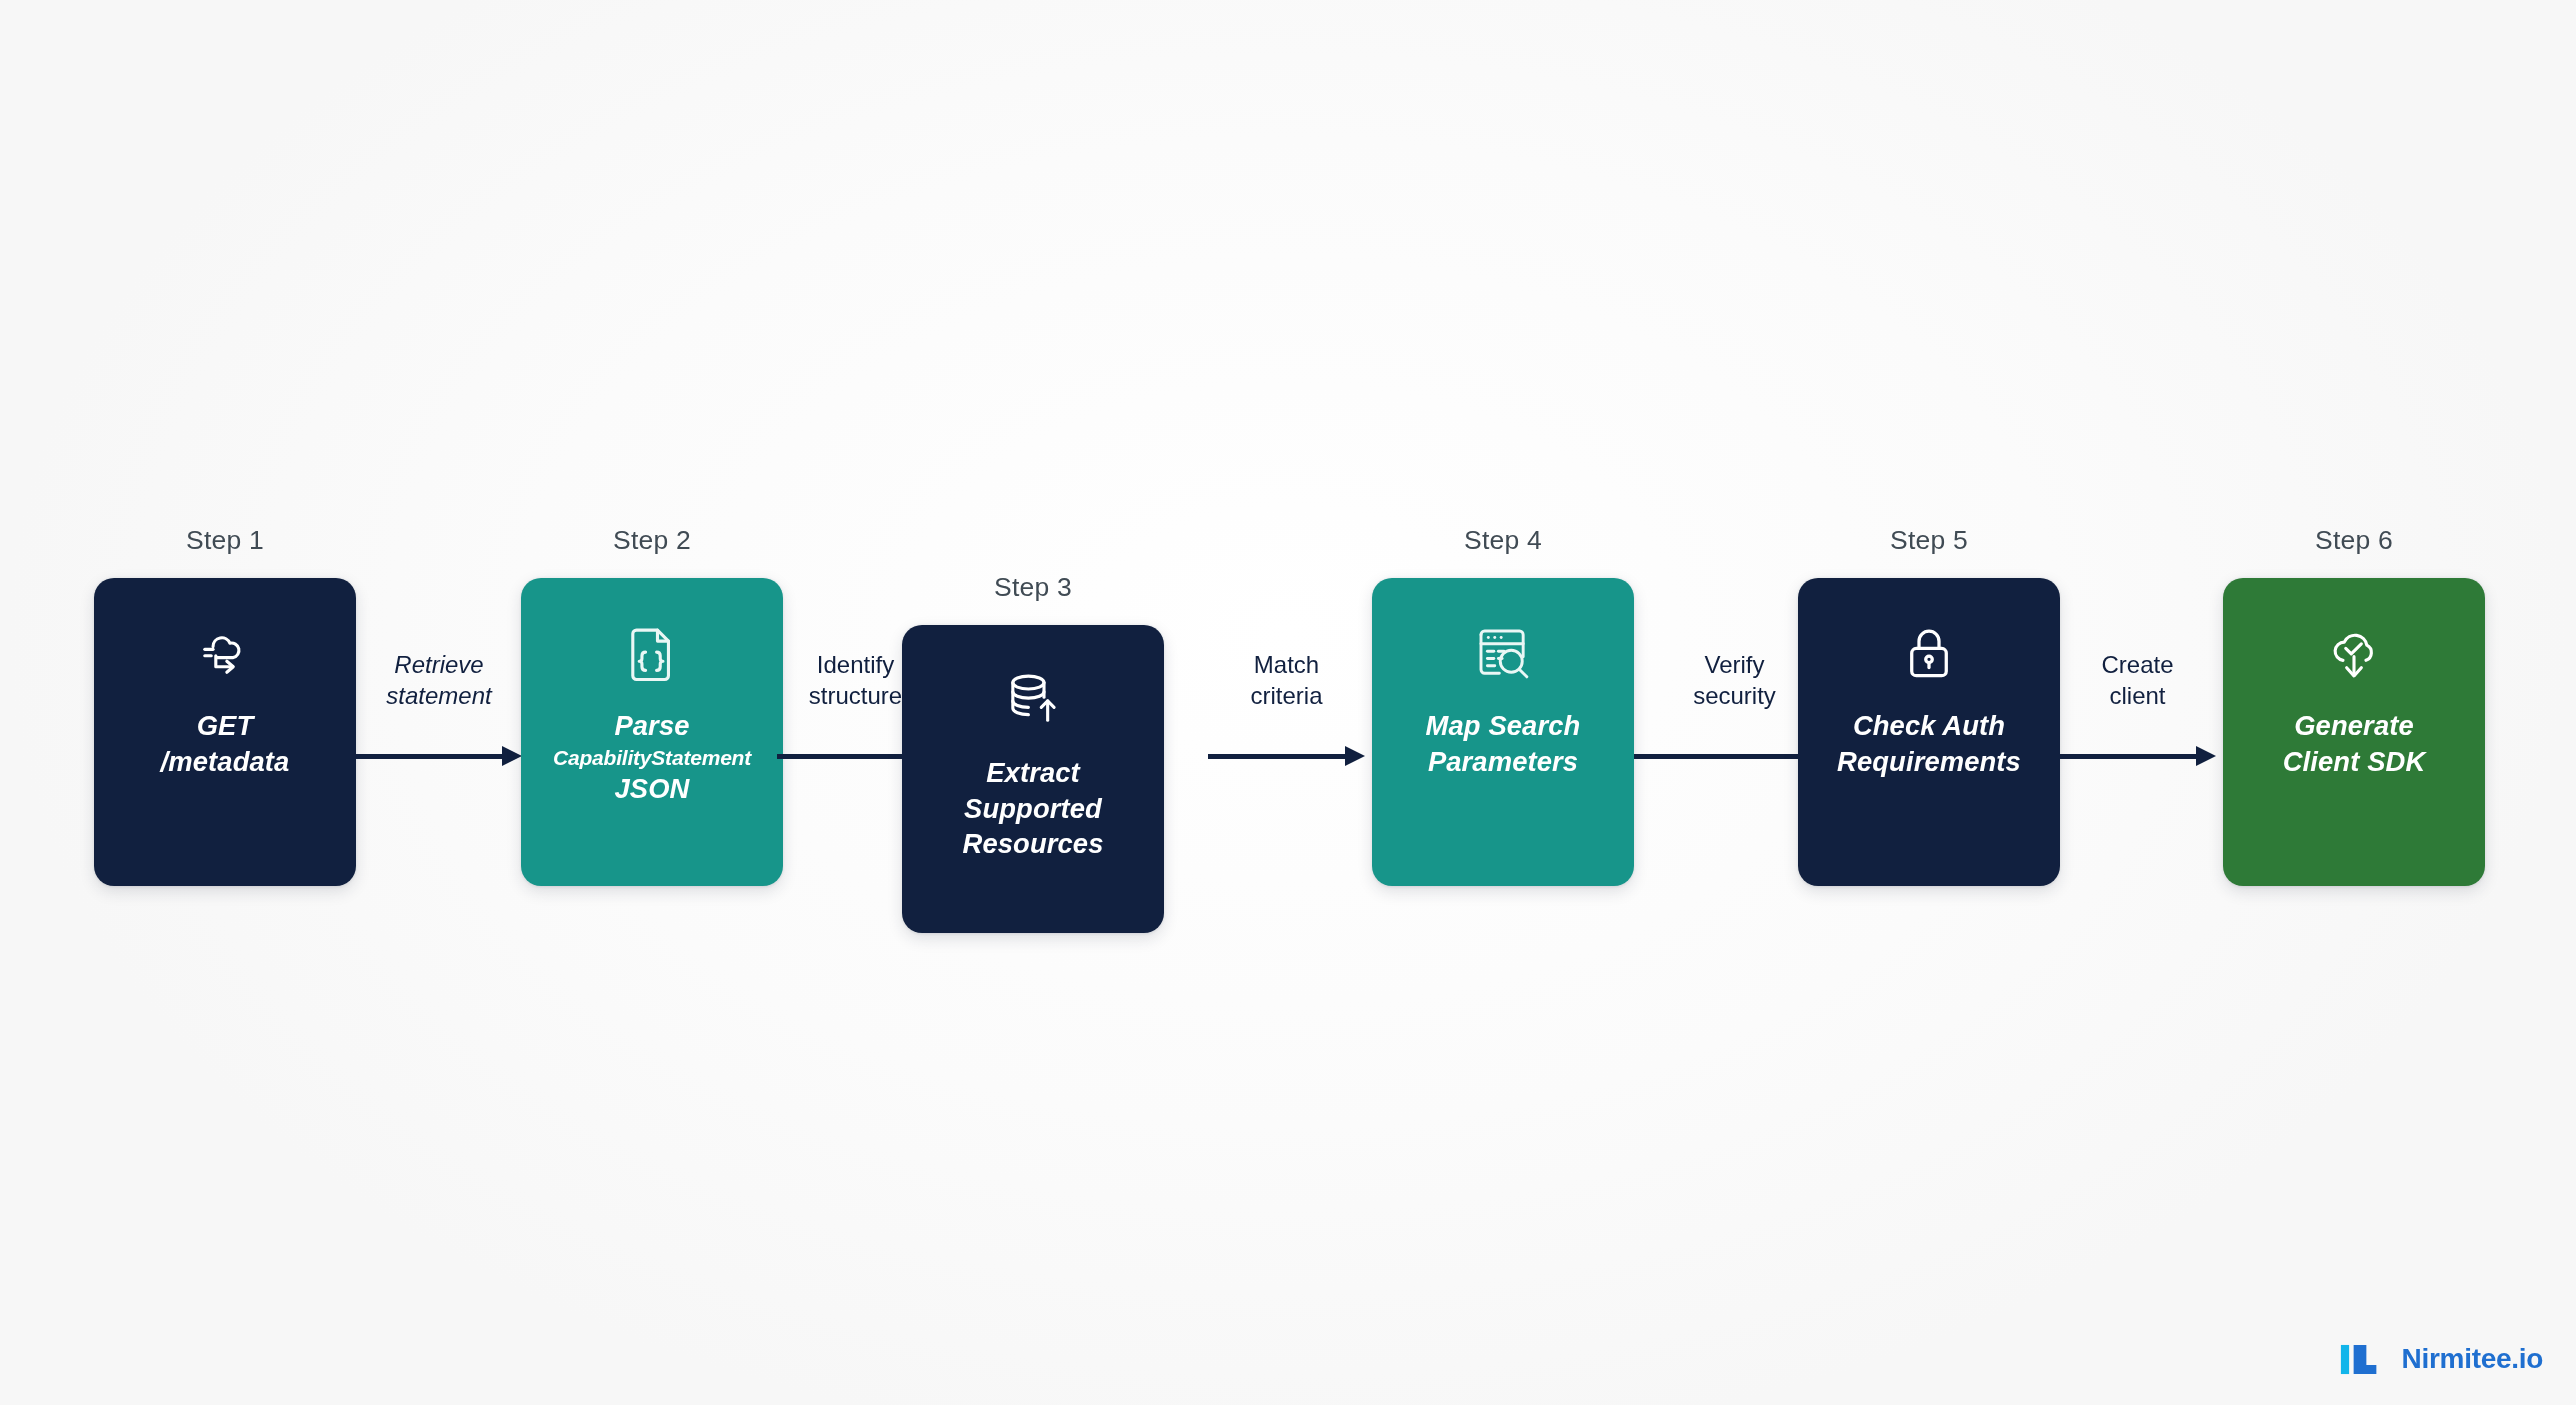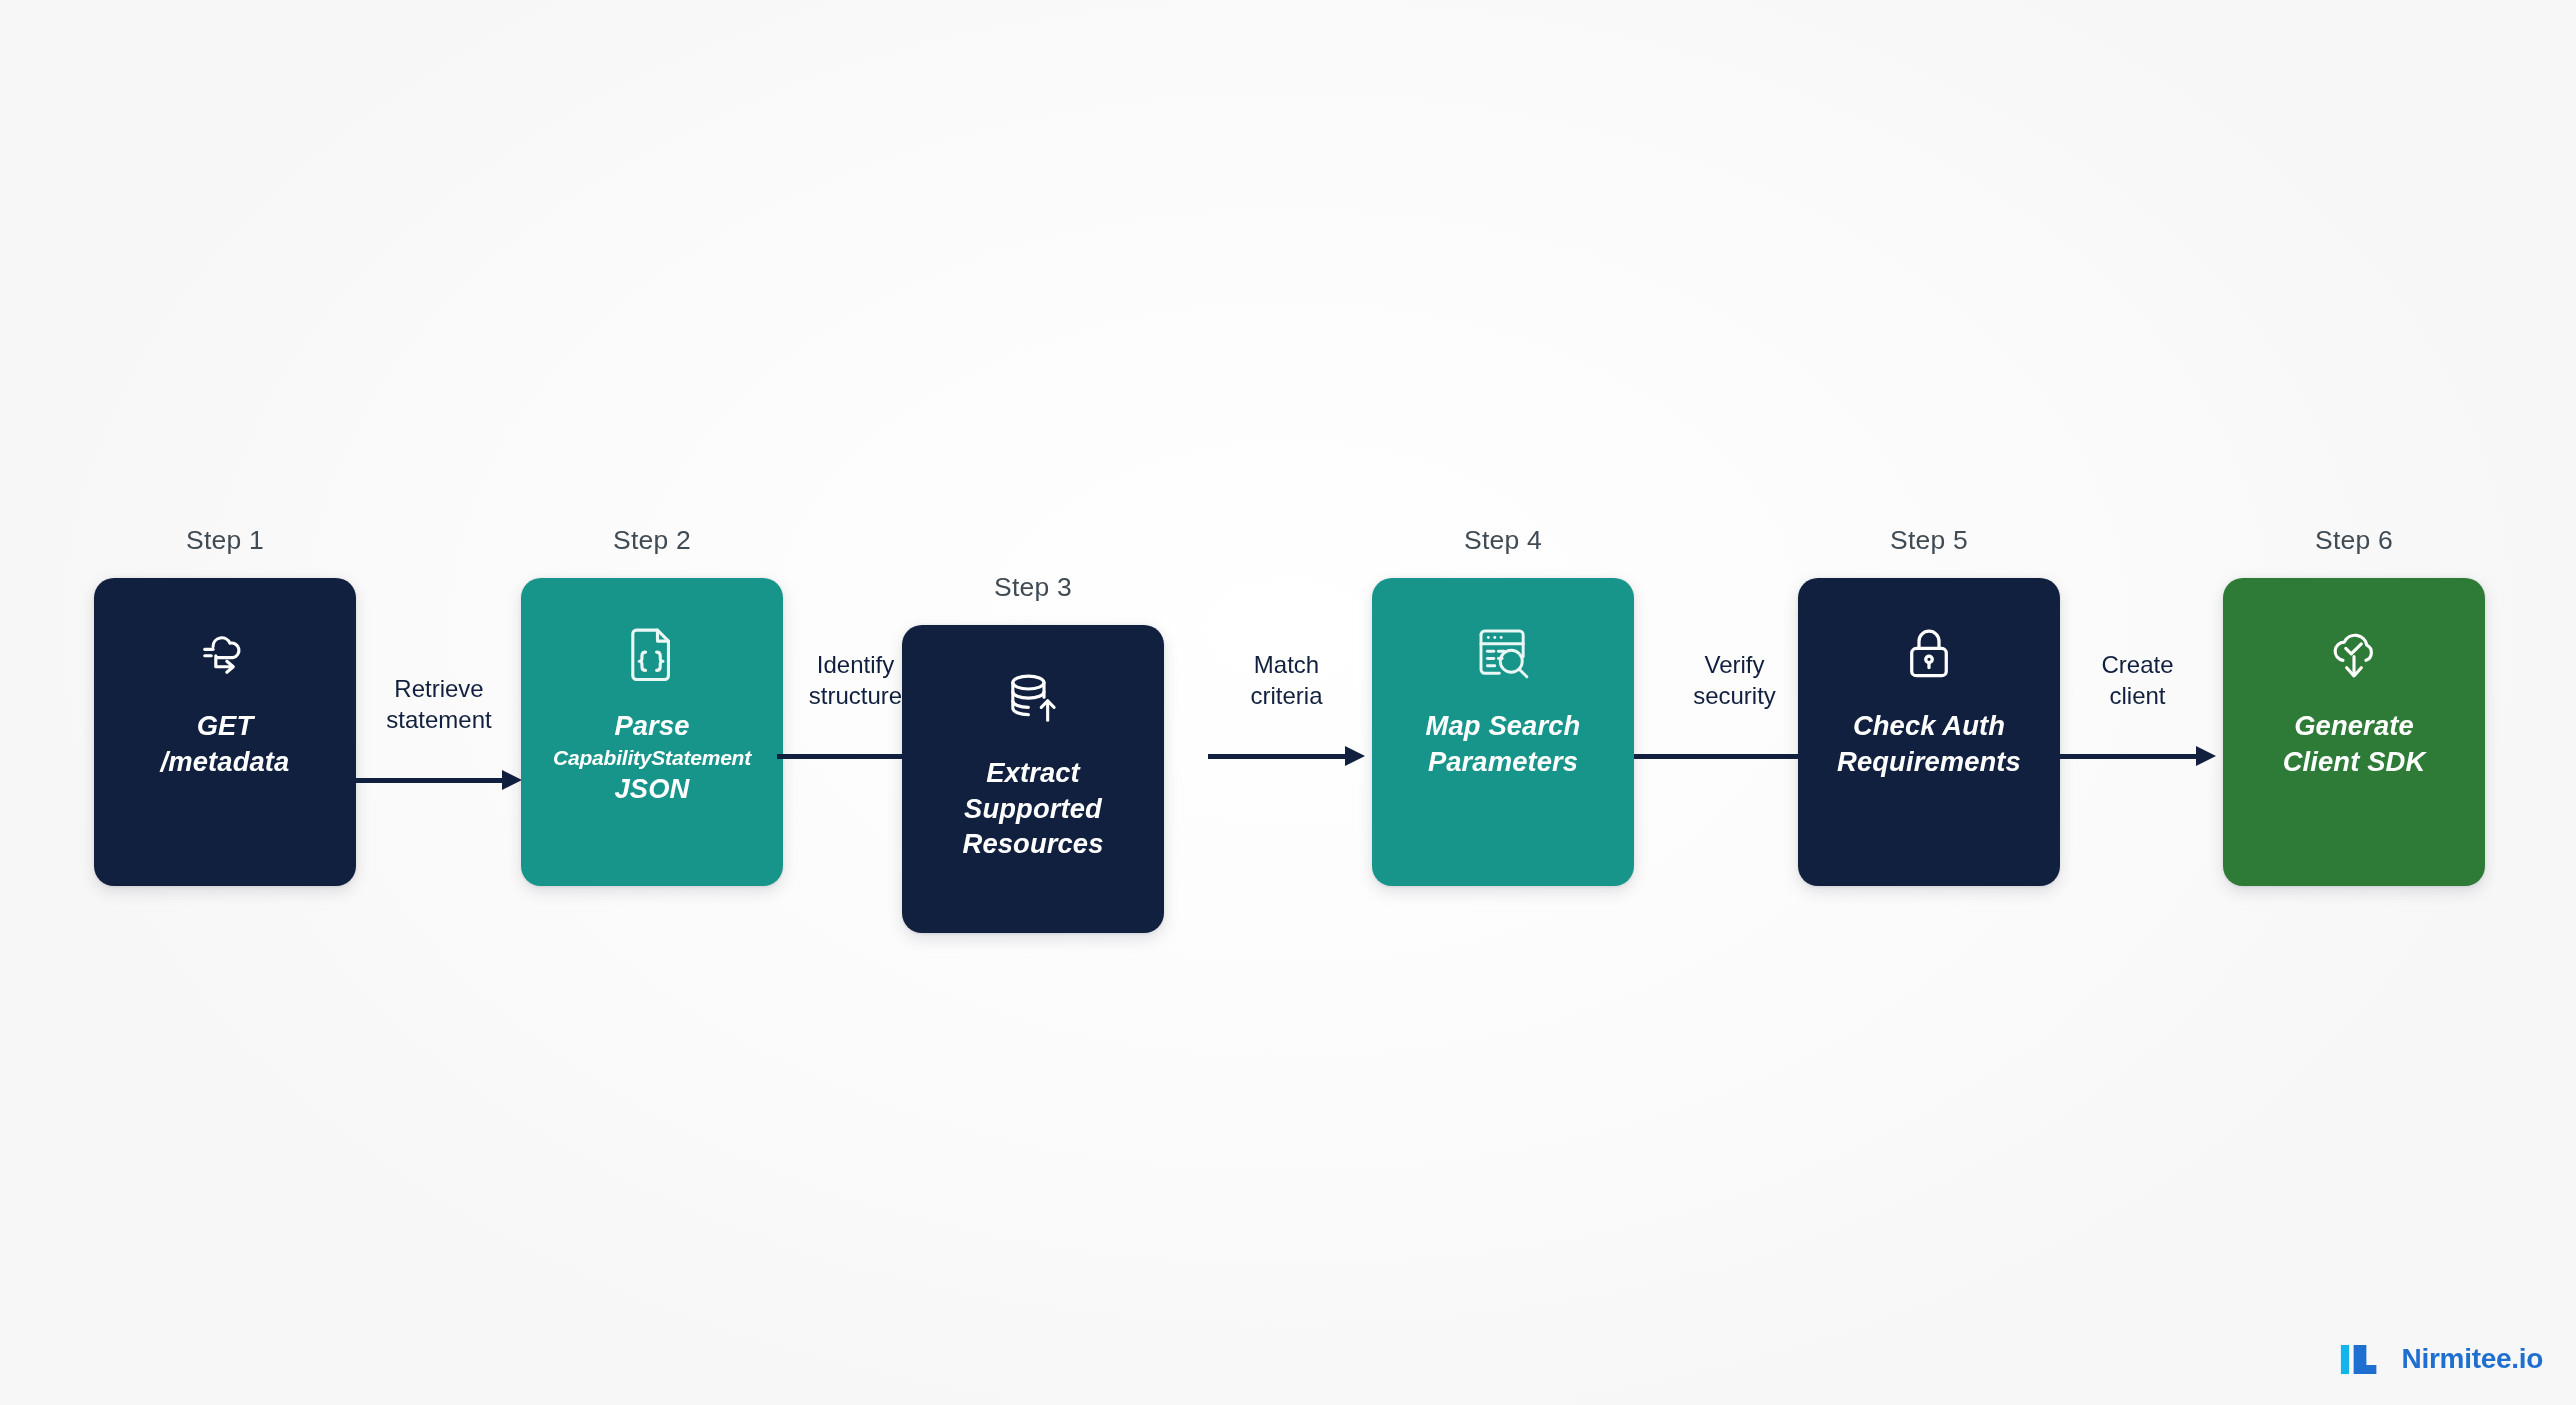--- a/index.html
+++ b/index.html
@@ -172,21 +172,21 @@
             <path d="M39 46l7 6-7 6"></path>
           </svg>
         </div>
         <div class="card-text">
           <span class="t-main">GET</span>
           <span class="t-main">/metadata</span>
         </div>
       </div>
     </div>
 
-    <div class="connector" style="left:356px; top:673px; width:166px;">
+    <div class="connector" style="left:356px; top:649px; width:166px;font-style:italic;">
       <div class="conn-label">
         <span>Retrieve</span><br>
         <span>statement</span>
       </div>
       <div class="conn-line"></div>
       <div class="conn-arrow"></div>
     </div>
 
     <div class="step" style="left:521px; top:578px;">
       <div class="step-label">Step 2</div>

